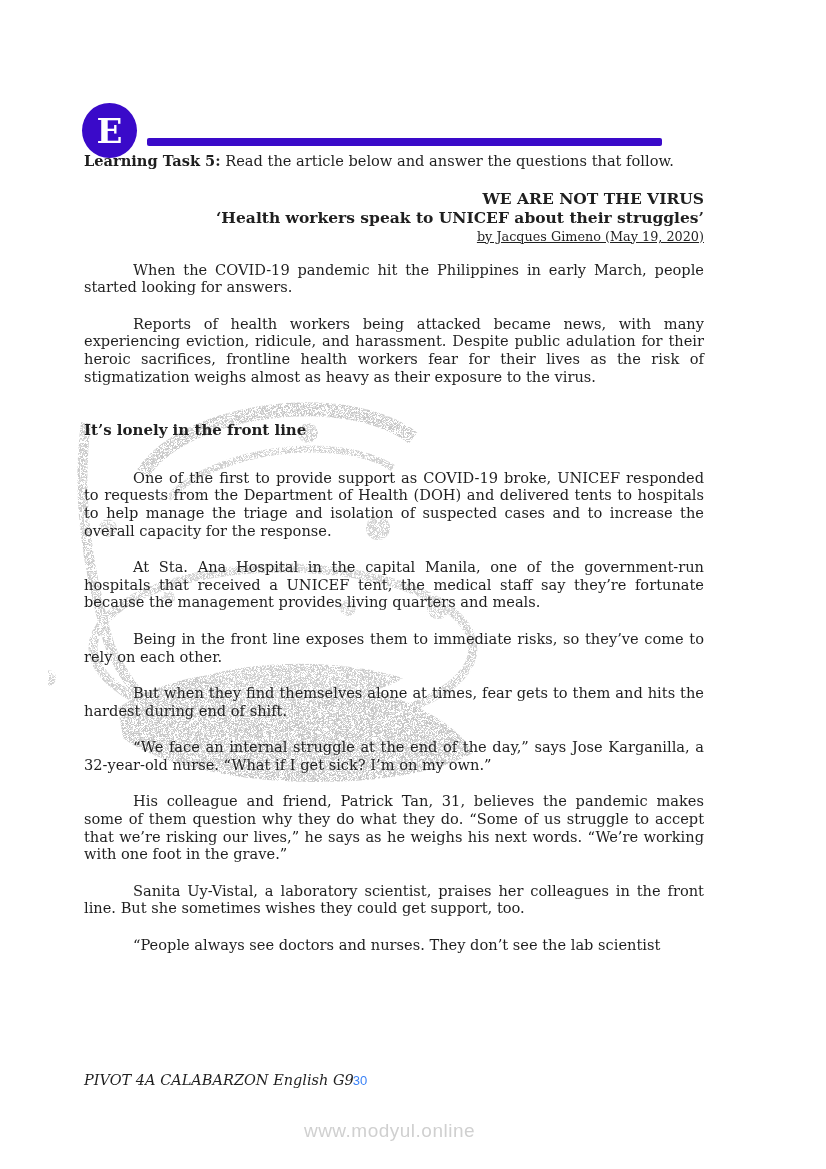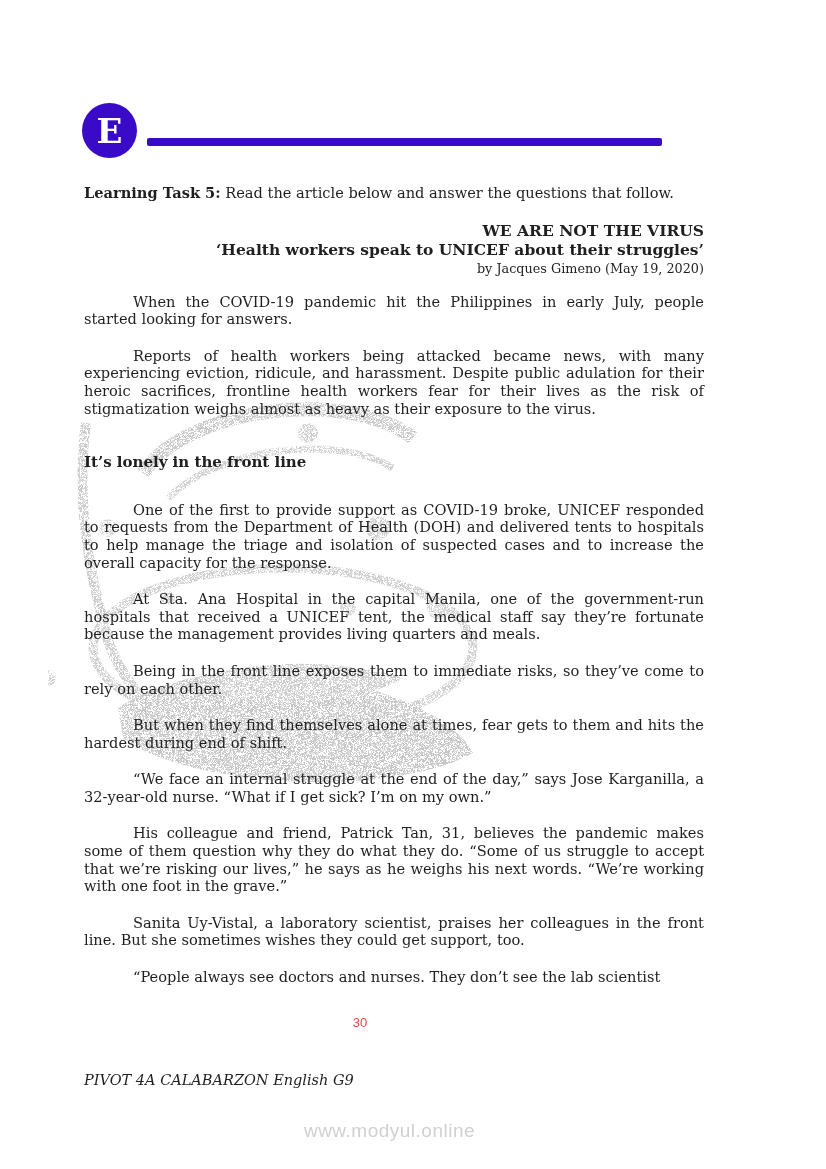--- a/index.html
+++ b/index.html
@@ -40,32 +40,32 @@
   .wm-art {
     position: absolute;
     left: 48px; top: 378px;
     width: 440px; height: 410px;
     z-index: 1;
     pointer-events: none;
   }
   
   .content {
     position: absolute;
-    left: 84px; top: 184px;
+    left: 84px; top: 152px;
     width: 620px;
     z-index: 2;
     font-size: 14.6px;
     line-height: 17.6px;
   }
   .task-line { margin-bottom: 19px; text-align: left; }
   .task-label { font-weight: bold; }
   .title-block { text-align: right; margin-bottom: 16px; }
   .article-title   { font-weight: bold; font-size: 15.5px; line-height: 19px; }
   .article-subtitle{ font-weight: bold; font-size: 15.5px; line-height: 19px; }
-  .article-byline  { font-size: 12.8px; line-height: 16px; margin-top: 2px; }
+  .article-byline  { font-size: 12.8px; line-height: 16px; margin-top: 2px; text-decoration: underline; }
   .content p.body-par {
     text-align: justify;
     text-indent: 49px;
     margin-bottom: 19px;
   }
   .section-heading {
     font-weight: bold;
     font-size: 15px;
     margin-top: 37px;
     margin-bottom: 29px;
@@ -73,26 +73,26 @@
   
   .footer-book {
     position: absolute;
     left: 84px; top: 1072px;
     font-style: italic;
     font-size: 14.5px;
     z-index: 2;
   }
   .footer-page {
     position: absolute;
-    left: 0; top: 1015px;
+    left: 0; top: 1073px;
     width: 720px;
     text-align: center;
     font-family: "Liberation Sans", sans-serif;
     font-size: 13px;
-    color: #ef4444;
+    color: #3b82f6;
     z-index: 2;
   }
   .footer-watermark {
     position: absolute;
     left: 0; top: 1120px;
     width: 779px;
     text-align: center;
     font-family: "Liberation Sans", sans-serif;
     font-size: 19px;
     letter-spacing: 0.5px;
@@ -145,21 +145,21 @@
   <div class="content">
 
     <p class="task-line"><span class="task-label">Learning Task 5:</span><span> Read the article below and answer the questions that follow.</span></p>
 
     <div class="title-block">
       <div class="article-title">WE ARE NOT THE VIRUS</div>
       <div class="article-subtitle">‘Health workers speak to UNICEF about their struggles’</div>
       <div class="article-byline">by Jacques Gimeno (May 19, 2020)</div>
     </div>
 
-    <p class="body-par">When the COVID-19 pandemic hit the Philippines in early July, people started looking for answers.</p>
+    <p class="body-par">When the COVID-19 pandemic hit the Philippines in early March, people started looking for answers.</p>
     <p class="body-par">Reports of health workers being attacked became news, with many experiencing eviction, ridicule, and harassment. Despite public adulation for their heroic sacrifices, frontline health workers fear for their lives as the risk of stigmatization weighs almost as heavy as their exposure to the virus.</p>
 
     <div class="section-heading">It’s lonely in the front line</div>
 
     <p class="body-par">One of the first to provide support as COVID-19 broke, UNICEF responded to requests from the Department of Health (DOH) and delivered tents to hospitals to help manage the triage and isolation of suspected cases and to increase the overall capacity for the response.</p>
     <p class="body-par">At Sta. Ana Hospital in the capital Manila, one of the government-run hospitals that received a UNICEF tent, the medical staff say they’re fortunate because the management provides living quarters and meals.</p>
     <p class="body-par">Being in the front line exposes them to immediate risks, so they’ve come to rely on each other.</p>
     <p class="body-par">But when they find themselves alone at times, fear gets to them and hits the hardest during end of shift.</p>
     <p class="body-par">“We face an internal struggle at the end of the day,” says Jose Karganilla, a 32-year-old nurse. “What if I get sick? I’m on my own.”</p>
     <p class="body-par">His colleague and friend, Patrick Tan, 31, believes the pandemic makes some of them question why they do what they do. “Some of us struggle to accept that we’re risking our lives,” he says as he weighs his next words. “We’re working with one foot in the grave.”</p>

